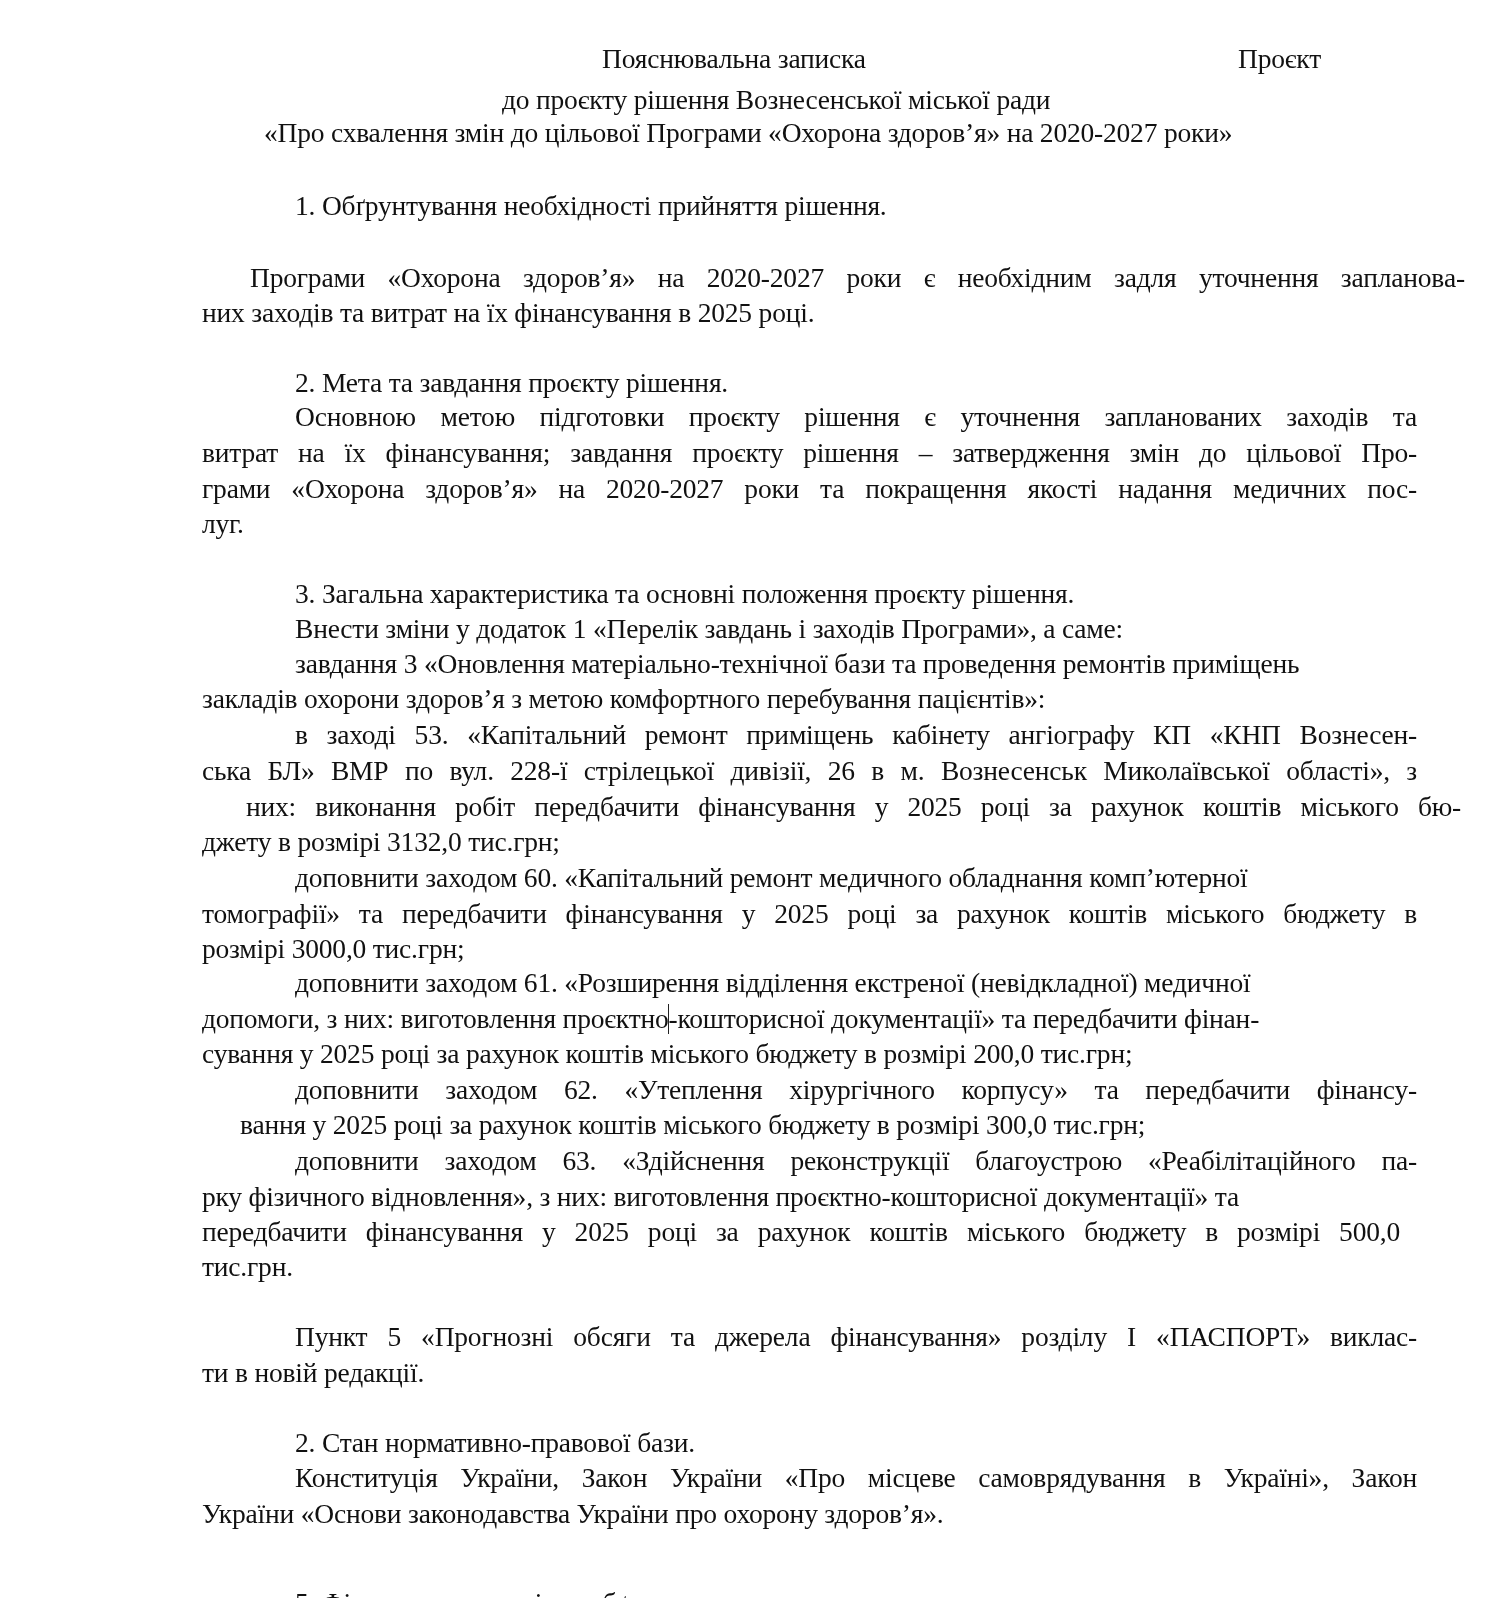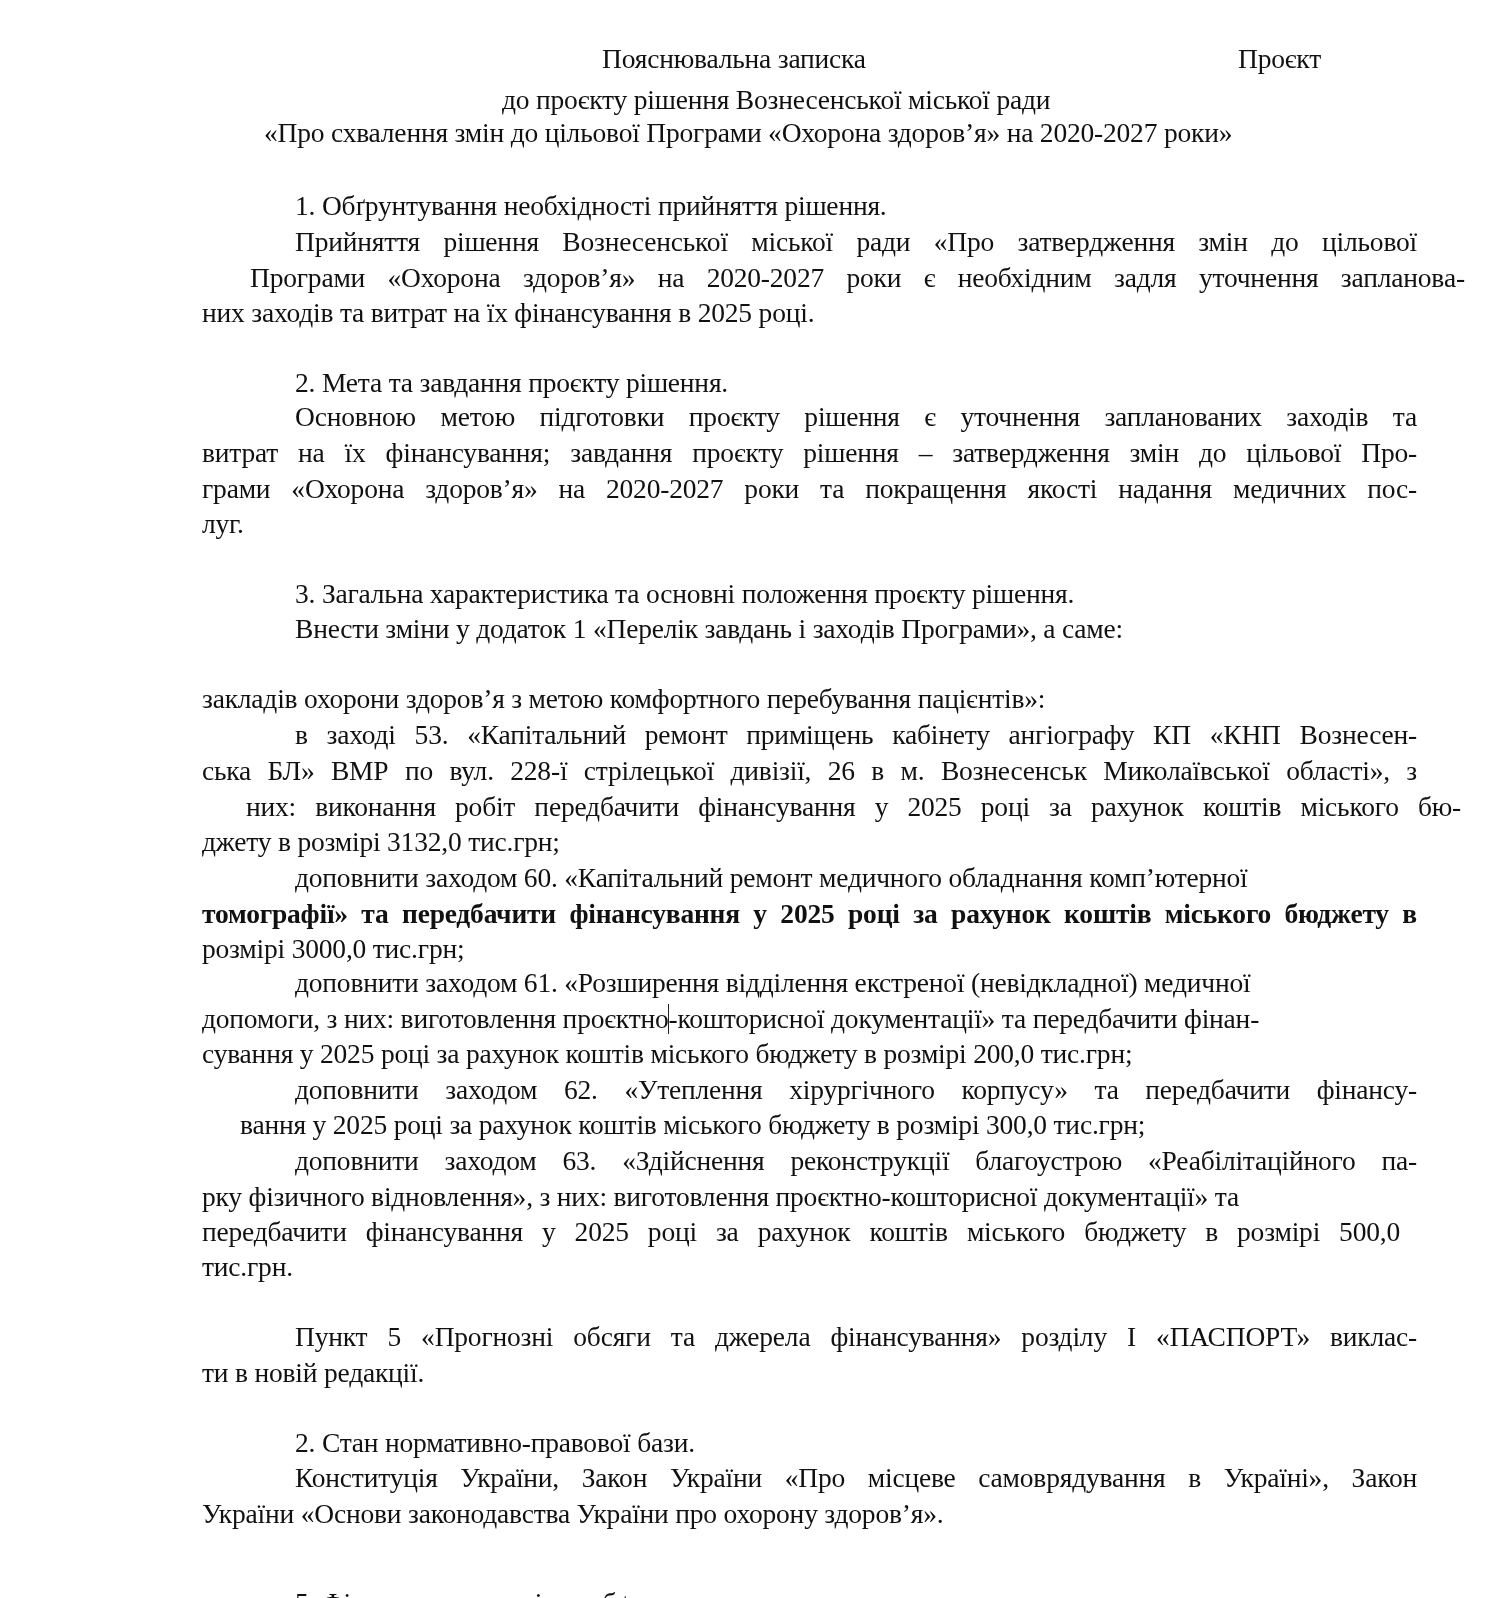--- a/index.html
+++ b/index.html
@@ -29,41 +29,41 @@
 <body>
 
 <div class="page">
 
   <div class="line" style="left:596px; top:42px;">Пояснювальна записка</div>
   <div class="line" style="left:1232px; top:42px;">Проєкт</div>
   <div class="line" style="left:496px; top:83px;">до проєкту рішення Вознесенської міської ради</div>
   <div class="line" style="left:258px; top:116px;">«Про схвалення змін до цільової Програми «Охорона здоров’я» на 2020-2027 роки»</div>
 
   <div class="line ind-l" style="top:189px;">1. Обґрунтування необхідності прийняття рішення.</div>
-  <div class="line ind-l justify-ind" style="top:225px;">Прийняття рішення Вознесенської міської ради «Про затвердження змін до цільової</div>
   <div class="line body-l justify" style="top:261px;margin-left:48px;">Програми «Охорона здоров’я» на 2020-2027 роки є необхідним задля уточнення заплановa-</div>
   <div class="line body-l" style="top:296px;">них заходів та витрат на їх фінансування в 2025 році.</div>
 
   <div class="line ind-l" style="top:366px;">2. Мета та завдання проєкту рішення.</div>
   <div class="line ind-l justify-ind" style="top:400px;">Основною метою підготовки проєкту рішення є уточнення запланованих заходів та</div>
   <div class="line body-l justify" style="top:436px;">витрат на їх фінансування; завдання проєкту рішення – затвердження змін до цільової Про-</div>
   <div class="line body-l justify" style="top:472px;">грами «Охорона здоров’я» на 2020-2027 роки та покращення якості надання медичних пос-</div>
   <div class="line body-l" style="top:507px;">луг.</div>
 
   <div class="line ind-l" style="top:577px;">3. Загальна характеристика та основні положення проєкту рішення.</div>
   <div class="line ind-l" style="top:612px;">Внести зміни у додаток 1 «Перелік завдань і заходів Програми», а саме:</div>
+  <div class="line ind-l" style="top:647px;">завдання 3 «Оновлення матеріально-технічної бази та проведення ремонтів приміщень</div>
   <div class="line body-l" style="top:682px;">закладів охорони здоров’я з метою комфортного перебування пацієнтів»:</div>
 
   <div class="line ind-l justify-ind" style="top:718px;">в заході 53. «Капітальний ремонт приміщень кабінету ангіографу КП «КНП Вознесен-</div>
   <div class="line body-l justify" style="top:754px;">ська БЛ» ВМР по вул. 228-ї стрілецької дивізії, 26 в м. Вознесенськ Миколаївської області», з</div>
   <div class="line body-l justify" style="top:790px;margin-left:44px;">них: виконання робіт передбачити фінансування у 2025 році за рахунок коштів міського бю-</div>
   <div class="line body-l" style="top:825px;">джету в розмірі 3132,0 тис.грн;</div>
 
   <div class="line ind-l" style="top:861px;">доповнити заходом 60. «Капітальний ремонт медичного обладнання комп’ютерної</div>
-  <div class="line body-l justify" style="top:897px;font-weight:bold;">томографії» та передбачити фінансування у 2025 році за рахунок коштів міського бюджету в</div>
+  <div class="line body-l justify" style="top:897px;">томографії» та передбачити фінансування у 2025 році за рахунок коштів міського бюджету в</div>
   <div class="line body-l" style="top:932px;">розмірі 3000,0 тис.грн;</div>
 
   <div class="line ind-l" style="top:966px;">доповнити заходом 61. «Розширення відділення екстреної (невідкладної) медичної</div>
   <div class="line body-l" style="top:1002px; width:1215px; display:flex; justify-content:space-between;">
     <span style="white-space:nowrap;">
       <span>допомоги, з них: виготовлення проєктно</span><span class="cursor"></span><span>-кошторисної документації» та передбачити фінан-</span>
     </span>
   </div>
   <div class="line body-l" style="top:1037px;">сування у 2025 році за рахунок коштів міського бюджету в розмірі 200,0 тис.грн;</div>
 

